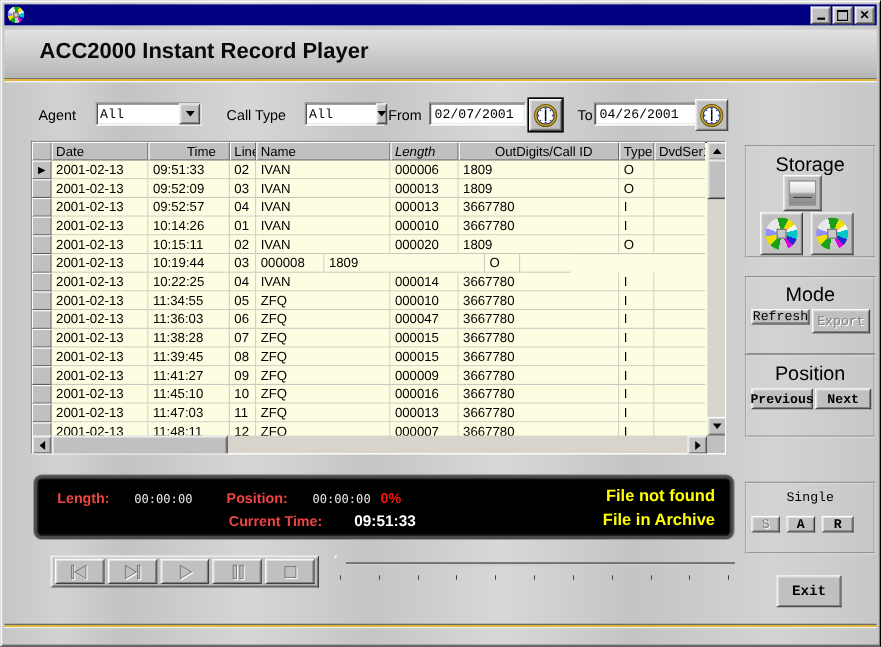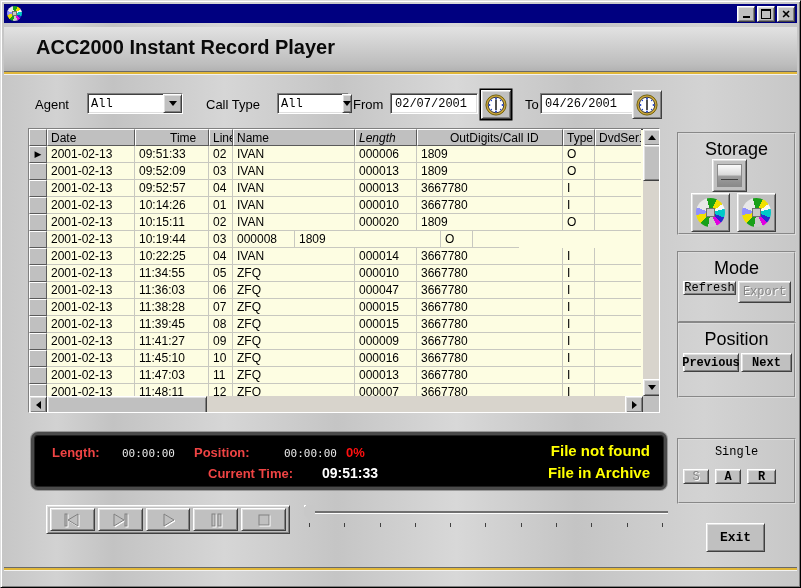--- a/index.html
+++ b/index.html
@@ -418,21 +418,21 @@
 
   <div id="position-panel" class="panel">
     <div class="panel-title">Position</div>
     <div class="mono-btn bold raised" style="left:4px;top:29px;width:56px;height:19px;">Previous</div>
     <div class="mono-btn bold raised" style="left:62px;top:29px;width:51px;height:19px;">Next</div>
   </div>
 
   <div id="display">
     <span class="d-abs d-lab" style="left:18px;top:10px;">Length:</span>
     <span class="d-abs d-val" style="left:88px;top:12px;">00:00:00</span>
-    <span class="d-abs d-lab" style="left:160px;top:10px;text-align:right;">Position:</span>
+    <span class="d-abs d-lab" style="left:172px;top:10px;text-align:right;">Position:</span>
     <span class="d-abs d-val" style="left:250px;top:12px;">00:00:00</span>
     <span class="d-abs d-pct" style="left:312px;top:10px;">0%</span>
     <span class="d-abs d-lab" style="left:174px;top:31px;">Current Time:</span>
     <span class="d-abs d-ct" style="left:288px;top:30px;">09:51:33</span>
     <span class="d-abs d-status" style="top:7px;">File not found</span>
     <span class="d-abs d-status" style="top:29px;">File in Archive</span>
   </div>
 
   <div id="transport" class="raised">
     <div class="t-btn raised">

